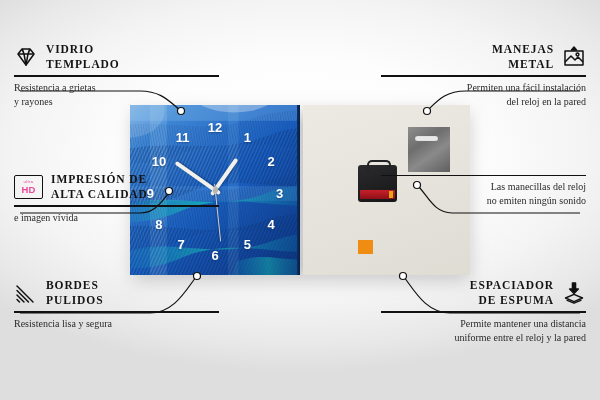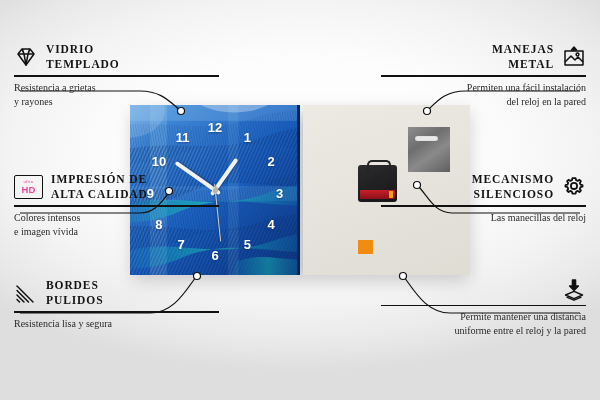--- a/index.html
+++ b/index.html
@@ -267,21 +267,20 @@
         <span class="u">ultra</span>
         <span class="h">HD</span>
       </span>
       <div class="title">
         <div>IMPRESIÓN DE</div>
         <div>ALTA CALIDAD</div>
       </div>
     </div>
     <div class="rule"></div>
     <div class="desc">
-      <div>Colores intensos</div>
       <div>e imagen vívida</div>
     </div>
   </div>
 
   <div class="feature left" id="f-bordes">
     <div class="head">
       <span class="icon">
         <svg viewBox="0 0 24 24" fill="none" stroke="currentColor" stroke-width="1.5" stroke-linecap="round">
           <path d="M3 5 L19 21"></path>
           <path d="M3 9.5 L14.5 21"></path>
@@ -316,43 +315,33 @@
       </span>
     </div>
     <div class="rule"></div>
     <div class="desc">
       <div>Permiten una fácil instalación</div>
       <div>del reloj en la pared</div>
     </div>
   </div>
 
   <div class="feature right" id="f-mecanismo">
-    <div class="head">
-      <div class="title">
-        <div>MECANISMO</div>
-        <div>SILENCIOSO</div>
-      </div>
-      <span class="icon">
-        <svg viewBox="0 0 24 24" fill="none" stroke="currentColor" stroke-width="1.8" stroke-linejoin="round">
-          <path d="M12 3.2 L13.6 3.2 L14.1 5.2 L15.8 5.9 L17.5 4.8 L18.9 6.2 L17.8 7.9 L18.5 9.6 L20.5 10.1 L20.5 11.7
-                   L18.5 12.2 L17.8 13.9 L18.9 15.6 L17.5 17 L15.8 15.9 L14.1 16.6 L13.6 18.6 L12 18.6
-                   L10.4 18.6 L9.9 16.6 L8.2 15.9 L6.5 17 L5.1 15.6 L6.2 13.9 L5.5 12.2 L3.5 11.7 L3.5 10.1
-                   L5.5 9.6 L6.2 7.9 L5.1 6.2 L6.5 4.8 L8.2 5.9 L9.9 5.2 L10.4 3.2 Z"></path>
-          <circle cx="12" cy="10.9" r="3.1"></circle>
-        </svg>
-      </span>
-    </div>
     <div class="rule"></div>
     <div class="desc">
       <div>Las manecillas del reloj</div>
+      <div>no emiten ningún sonido</div>
     </div>
   </div>
 
   <div class="feature right" id="f-espaciador">
     <div class="head">
+      <div class="title">
+        <div>ESPACIADOR</div>
+        <div>DE ESPUMA</div>
+      </div>
       <span class="icon">
         <svg viewBox="0 0 24 24" fill="none" stroke="currentColor" stroke-width="1.4" stroke-linejoin="round">
           <path d="M10.4 2 H13.6 V8 H16.4 L12 12.6 L7.6 8 H10.4 Z" fill="currentColor"></path>
           <path d="M12 13.4 L20.5 17 L12 20.6 L3.5 17 Z"></path>
           <path d="M4.6 19.2 L12 22.2 L19.4 19.2"></path>
         </svg>
       </span>
     </div>
     <div class="rule"></div>
     <div class="desc">

